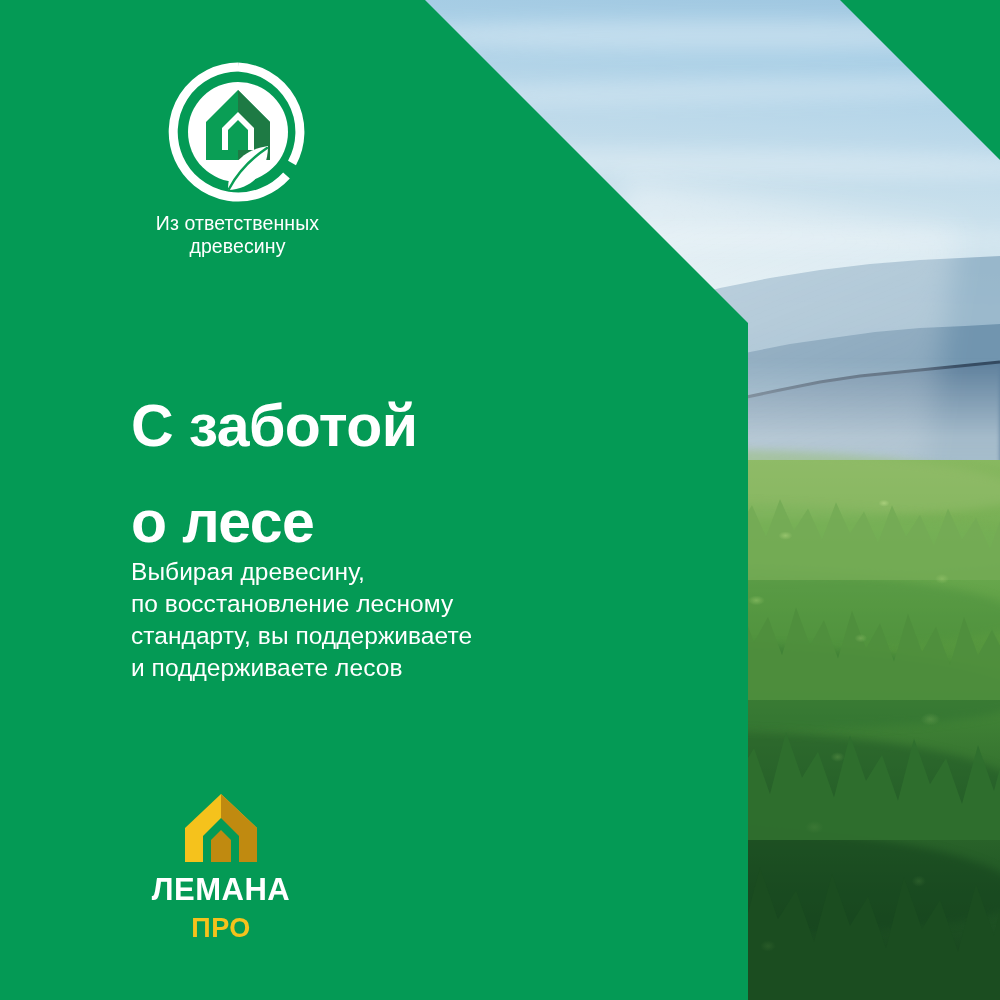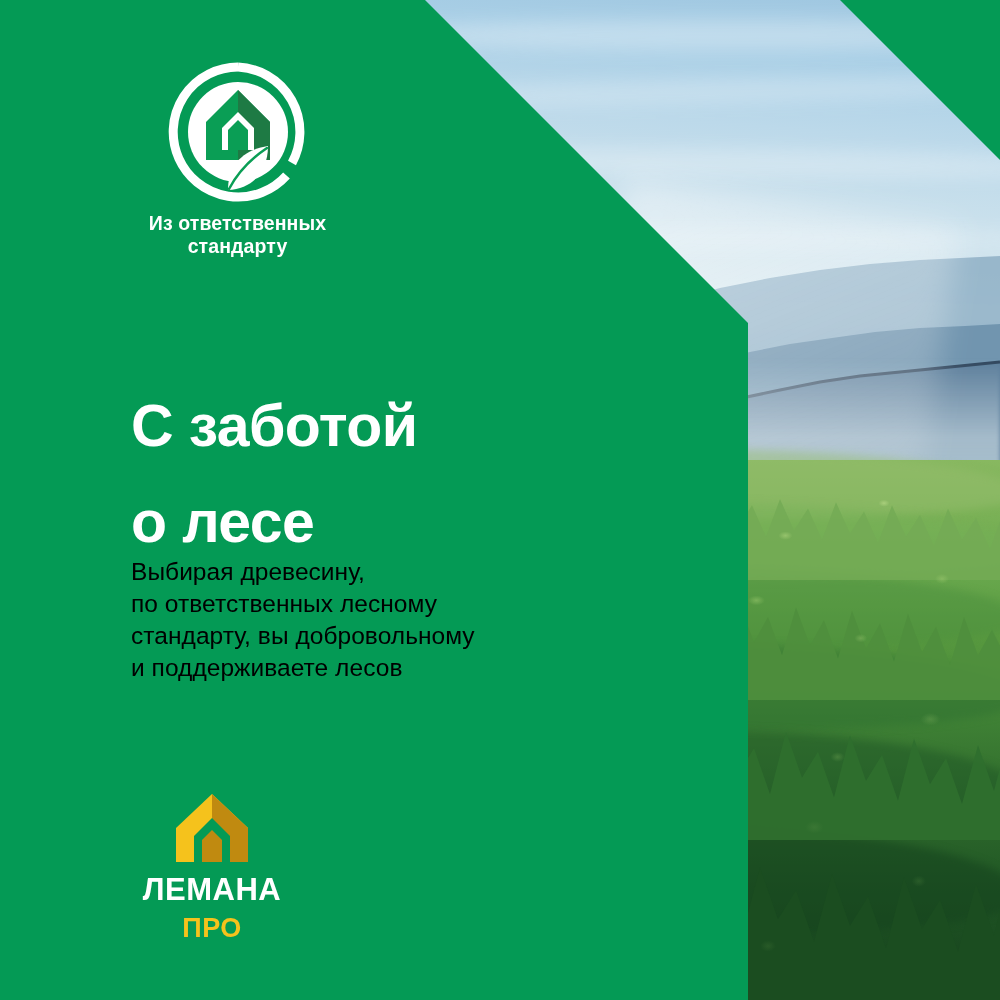--- a/index.html
+++ b/index.html
@@ -206,21 +206,21 @@
     width: 140px;
     height: 140px;
     margin: 0 auto;
     display: block;
   }
   .emblem-caption {
     margin-top: 10px;
     text-align: center;
     color: #ffffff;
     font-size: 19.5px;
-    font-weight: 700;
+    font-weight: 400;
     line-height: 1.18;
     letter-spacing: 0.1px;
   }
   .emblem-caption span { display: block; }
 
   
   .headline {
     position: absolute;
     left: 131px;
     top: 322px;
@@ -230,33 +230,33 @@
     line-height: 1.09;
     letter-spacing: -0.6px;
   }
   .headline span { display: block; margin-top: 32px; }
 
   
   .body-copy {
     position: absolute;
     left: 131px;
     top: 531px;
-    color: #000000;
+    color: #ffffff;
     font-size: 24.5px;
     font-weight: 400;
     line-height: 1.32;
     letter-spacing: 0.05px;
     max-width: 430px;
   }
   .body-copy span { display: block; }
 
   
   .brand {
     position: absolute;
-    left: 122px;
+    left: 131px;
     top: 792px;
     width: 180px;
     text-align: right;
   }
   .brand-house {
     display: block;
     margin: 0 auto;
     width: 76px;
     height: 72px;
   }
@@ -366,33 +366,33 @@
         <path d="M70 28 L102 60 L102 98 L70 98 Z" fill="#1e7a44"></path>
 
         <path d="M70 50 L86 66 L86 88 L54 88 L54 66 Z" fill="#ffffff"></path>
         <path d="M70 58 L80 68 L80 88 L60 88 L60 68 Z" fill="#0a9e55"></path>
 
         <path d="M60 128 C60 104 74 88 100 84 C100 110 84 127 60 128 Z" fill="#ffffff"></path>
         <path d="M61 127 C70 110 84 96 99 86" fill="none" stroke="#0a9e55" stroke-width="2.5" stroke-linecap="round"></path>
       </svg>
       <div class="emblem-caption">
         <span>Из ответственных</span>
-        <span>стандарту</span>
+        <span>древесину</span>
       </div>
     </div>
 
     <h1 class="headline">
       <span>С заботой</span>
       <span>о лесе</span>
     </h1>
 
     <p class="body-copy">
       <span>Выбирая древесину,</span>
-      <span>по ответственных лесному</span>
-      <span>стандарту, вы добровольному</span>
+      <span>по восстановление лесному</span>
+      <span>стандарту, вы поддерживаете</span>
       <span>и поддерживаете лесов</span>
     </p>
 
     <div class="brand">
       <svg class="brand-house" viewBox="0 0 76 72" aria-hidden="true">
 
         <path d="M38 2 L74 36 L74 70 L2 70 L2 36 Z" fill="#f5c21c"></path>
 
         <path d="M38 2 L74 36 L74 70 L38 70 Z" fill="#c08a10"></path>
 

